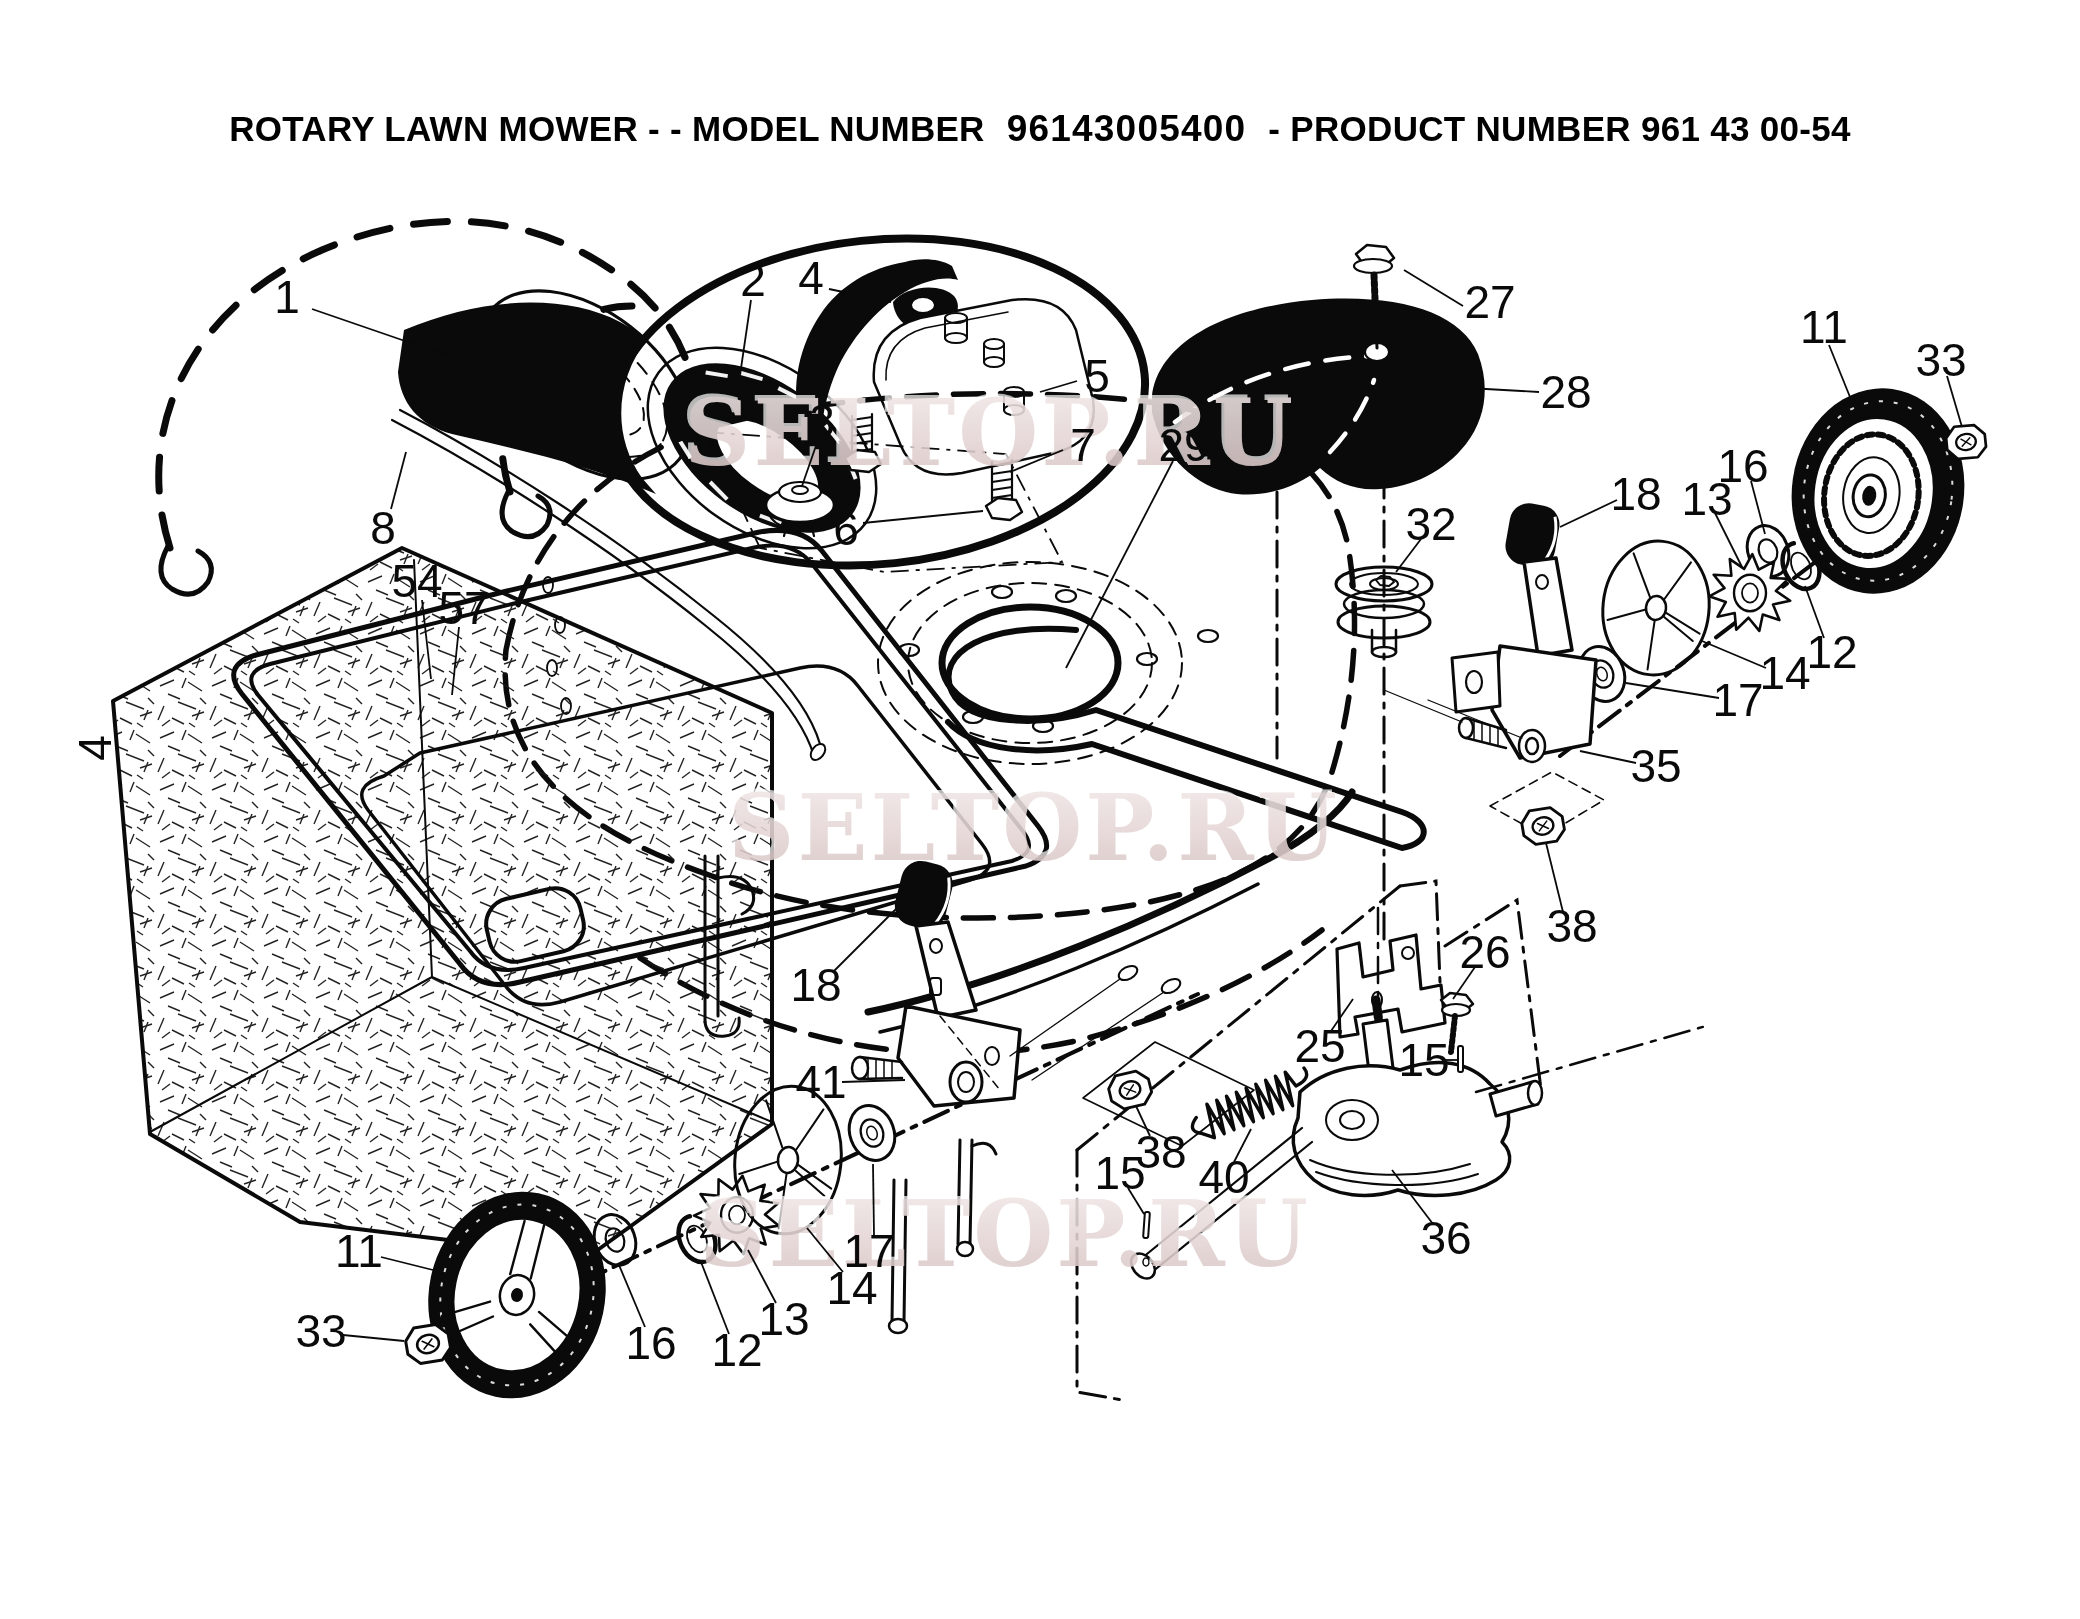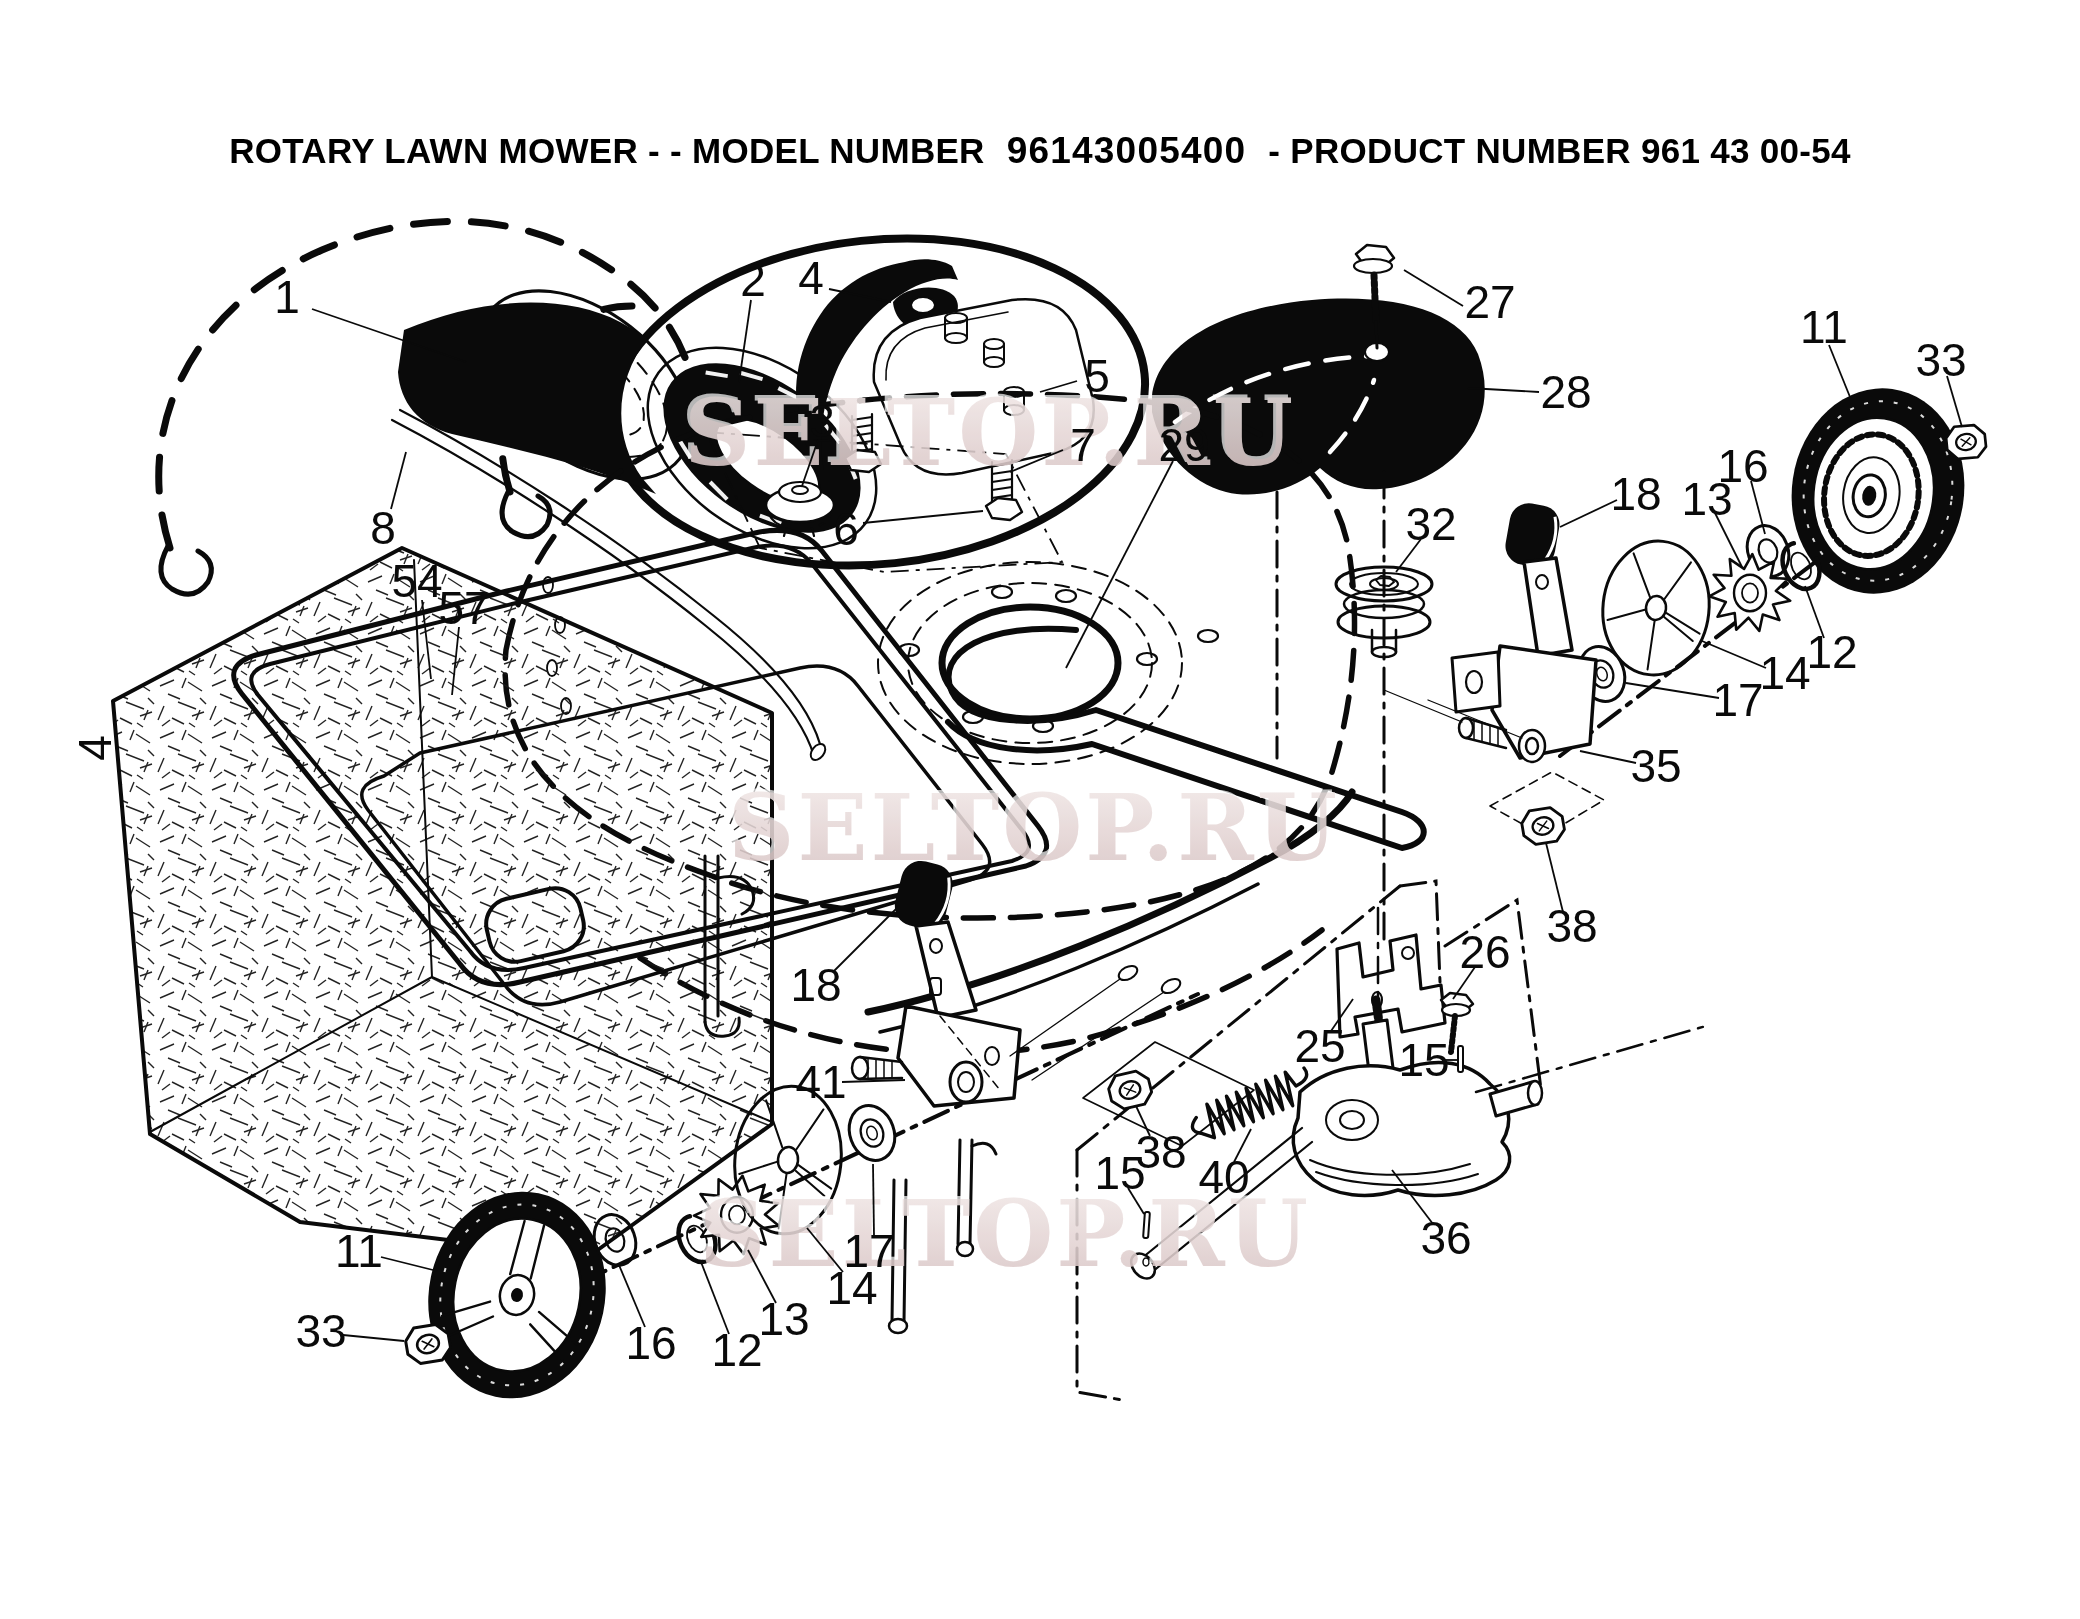--- a/index.html
+++ b/index.html
@@ -1,19 +1,19 @@
 <!DOCTYPE html>
 <html><head>
 <meta charset="utf-8">
 <style>
   html,body{margin:0;padding:0;background:#fff;}
   #stage{position:relative;width:2080px;height:1619px;background:#fff;overflow:hidden;
          font-family:"Liberation Sans",sans-serif;}
   #title-bar{position:absolute;top:108px;left:0;width:100%;text-align:center;
-             font-weight:700;font-size:35px;letter-spacing:.3px;color:#000;white-space:nowrap;margin-top:22px;}
+             font-weight:700;font-size:35px;letter-spacing:.3px;color:#000;white-space:nowrap;}
   #title-bar .model{font-size:37px;letter-spacing:1.2px;padding:0 8px;}
   #title-bar .seg{padding:0 4px;}
   svg{position:absolute;left:0;top:0;}
   svg *{vector-effect:none;}
   .ln{stroke:#0a0a0a;fill:none;stroke-linecap:round;stroke-linejoin:round;}
   .fw{fill:#fff;stroke:#0a0a0a;stroke-linejoin:round;}
   .fb{fill:#0a0a0a;stroke:none;}
   .bd{stroke:#0a0a0a;fill:none;stroke-width:7;stroke-dasharray:34 24;stroke-linecap:round;}
   .bd2{stroke:#0a0a0a;fill:none;stroke-width:5.5;stroke-dasharray:30 17;stroke-linecap:round;}
   .dd{stroke:#0a0a0a;fill:none;stroke-dasharray:26 9 5 9;stroke-linecap:round;}

